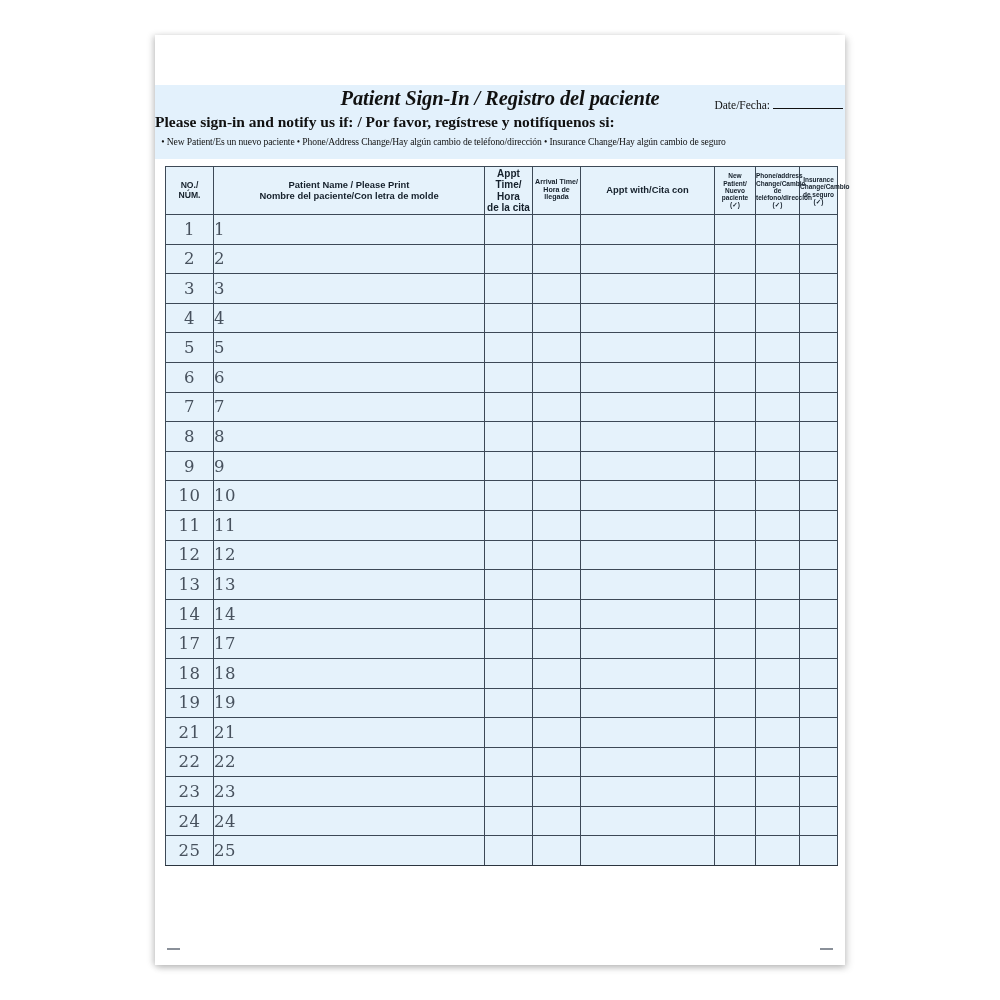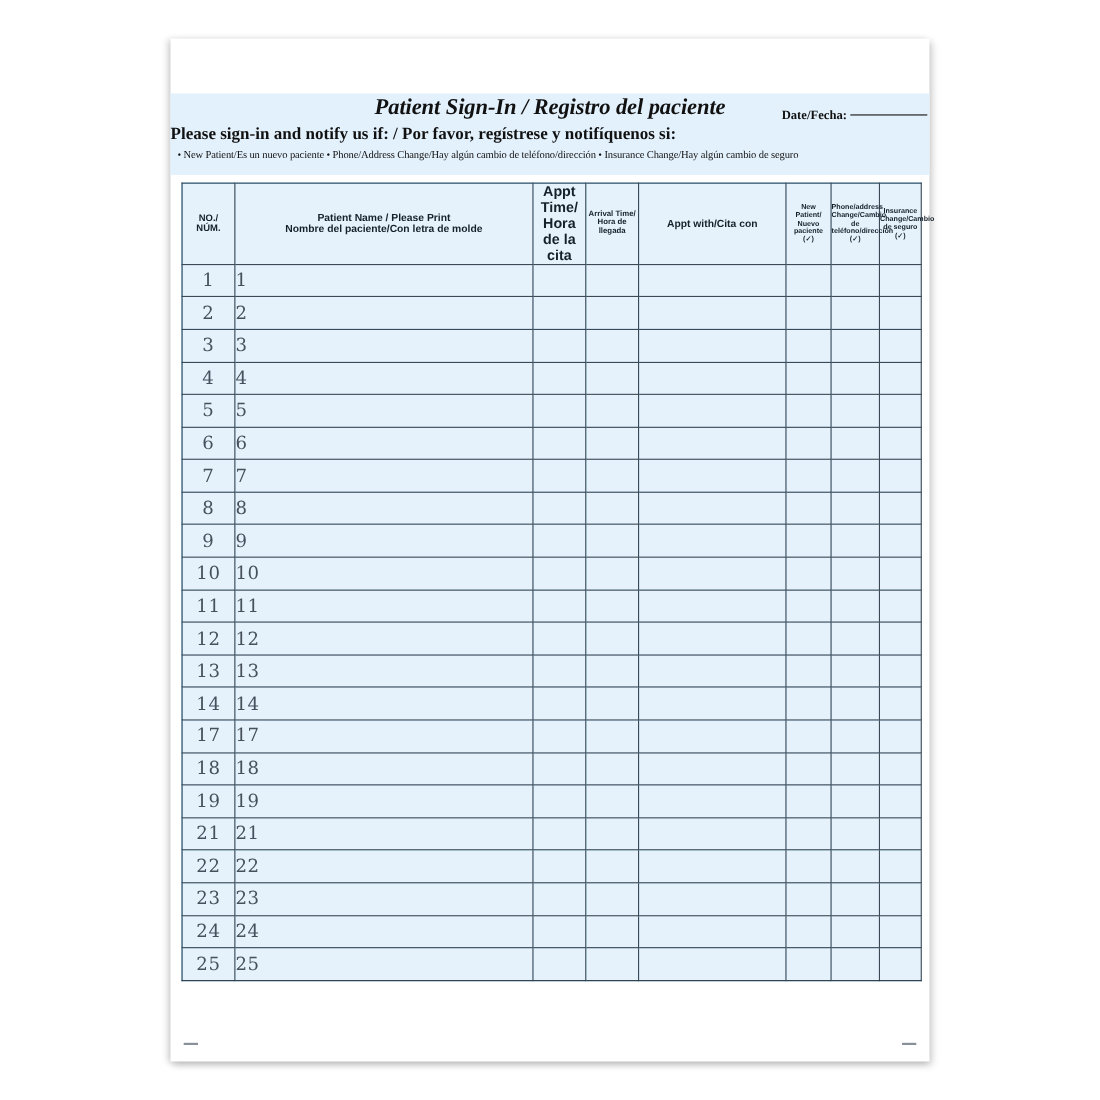--- a/index.html
+++ b/index.html
@@ -49,26 +49,25 @@
     font-style: italic;
     font-size: 20.5px;
     letter-spacing: -0.1px;
     color: #111111;
   }
   #date-wrap {
     position: absolute;
     right: 2px;
     top: 14px;
     display: flex;
-    align-items: center;
+    align-items: flex-end;
     font-family: "Liberation Serif", serif;
     font-size: 11.5px;
     color: #111111;
     white-space: nowrap;
-    font-weight: bold;
   }
   #date-rule {
     display: inline-block;
     width: 70px;
     border-bottom: 1.4px solid #111111;
     margin-left: 3px;
     margin-bottom: 2px;
   }
   #subtitle {
     position: absolute;
@@ -120,21 +119,21 @@
     font-weight: bold;
     vertical-align: middle;
     text-align: center;
     line-height: 1.12;
     height: 47px;
     border-top: 1.6px solid #2b353f;
     border-bottom: 1.6px solid #2b353f;
   }
   th.h-no      { font-size: 8.6px; }
   th.h-name    { font-size: 9.4px; }
-  th.h-appt    { font-size: 13px; }
+  th.h-appt    { font-size: 10px; }
   th.h-arr     { font-size: 7.1px; }
   th.h-with    { font-size: 9.4px; }
   th.h-new     { font-size: 6.5px; }
   th.h-phone   { font-size: 6.5px; }
   th.h-ins     { font-size: 6.5px; }
   th div { display: block; }
 
   tbody td {
     height: 28.6px;
     border: 1px solid #44505c;

